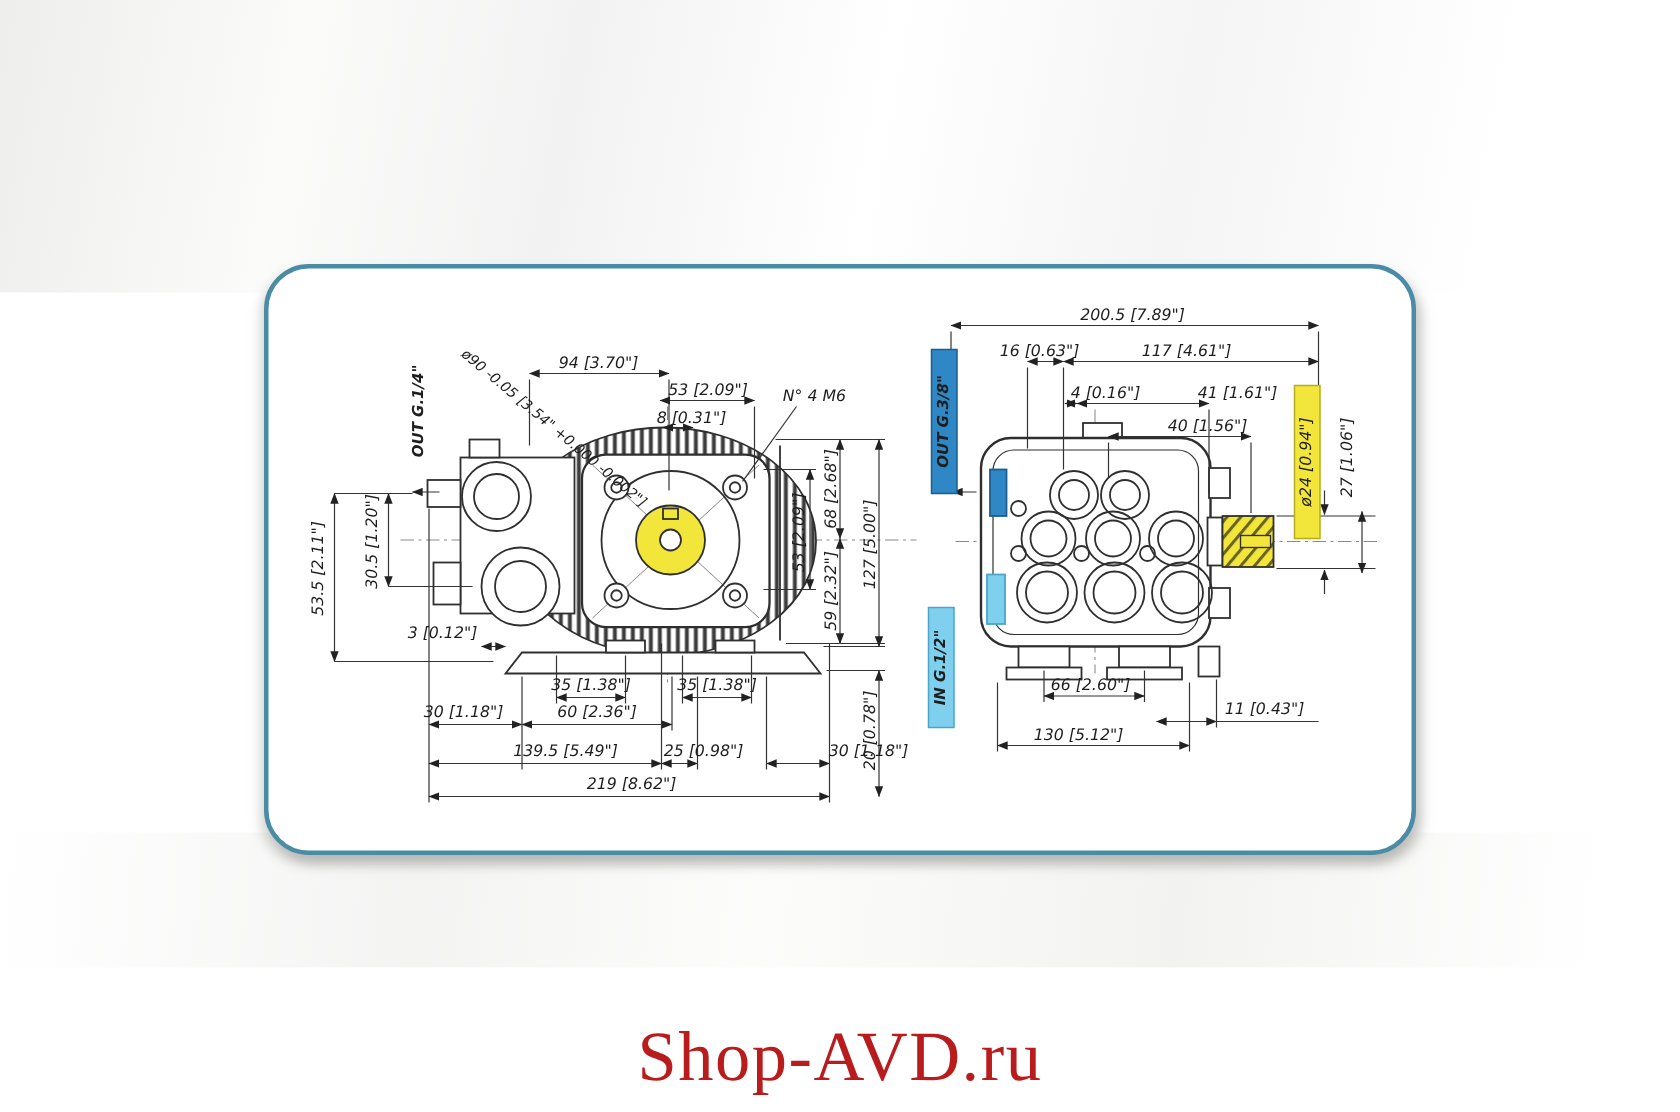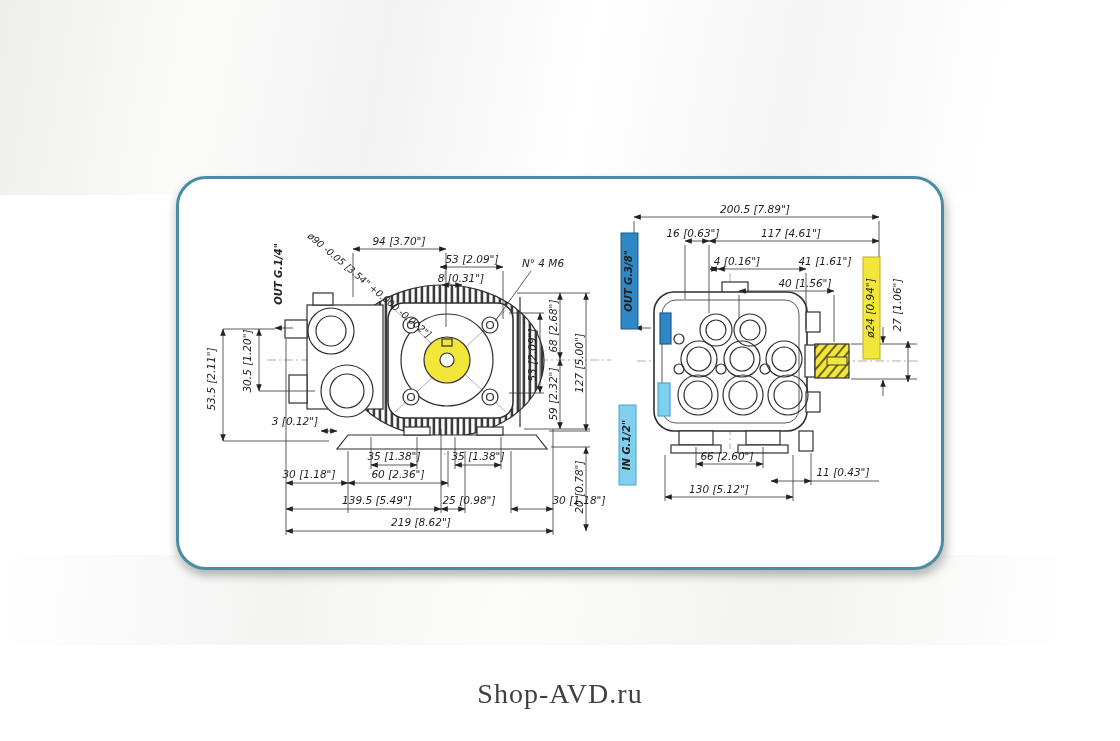--- a/index.html
+++ b/index.html
@@ -15,21 +15,21 @@
     background:linear-gradient(95deg,#ffffff 0%,#eeefed 25%,#fbfbfa 45%,#ededeb 70%,#ffffff 95%);
     opacity:.7;}
   .card{
     position:absolute;left:176px;top:176px;width:762px;height:388px;
     background:#ffffff;border:3px solid #4a8ca6;border-radius:30px;
     box-shadow:4px 6px 8px rgba(150,150,145,.5),-3px 5px 7px rgba(165,165,160,.35);
   }
   .watermark{
     position:absolute;left:0;top:678px;width:100%;text-align:center;
     font-family:"Liberation Serif","DejaVu Serif",serif;
-    font-size:28px;color:#404040;letter-spacing:1px;
+    font-size:47px;color:#b91c1c;letter-spacing:1px;
   }
   svg text{
     font-family:"DejaVu Sans",sans-serif;font-style:italic;
     fill:#1e1e1e;
   }
   .dim{font-size:10.5px;}
   .dim-sm{font-size:9.5px;}
   .port{font-size:10px;font-weight:600;}
 </style>
 </head>

